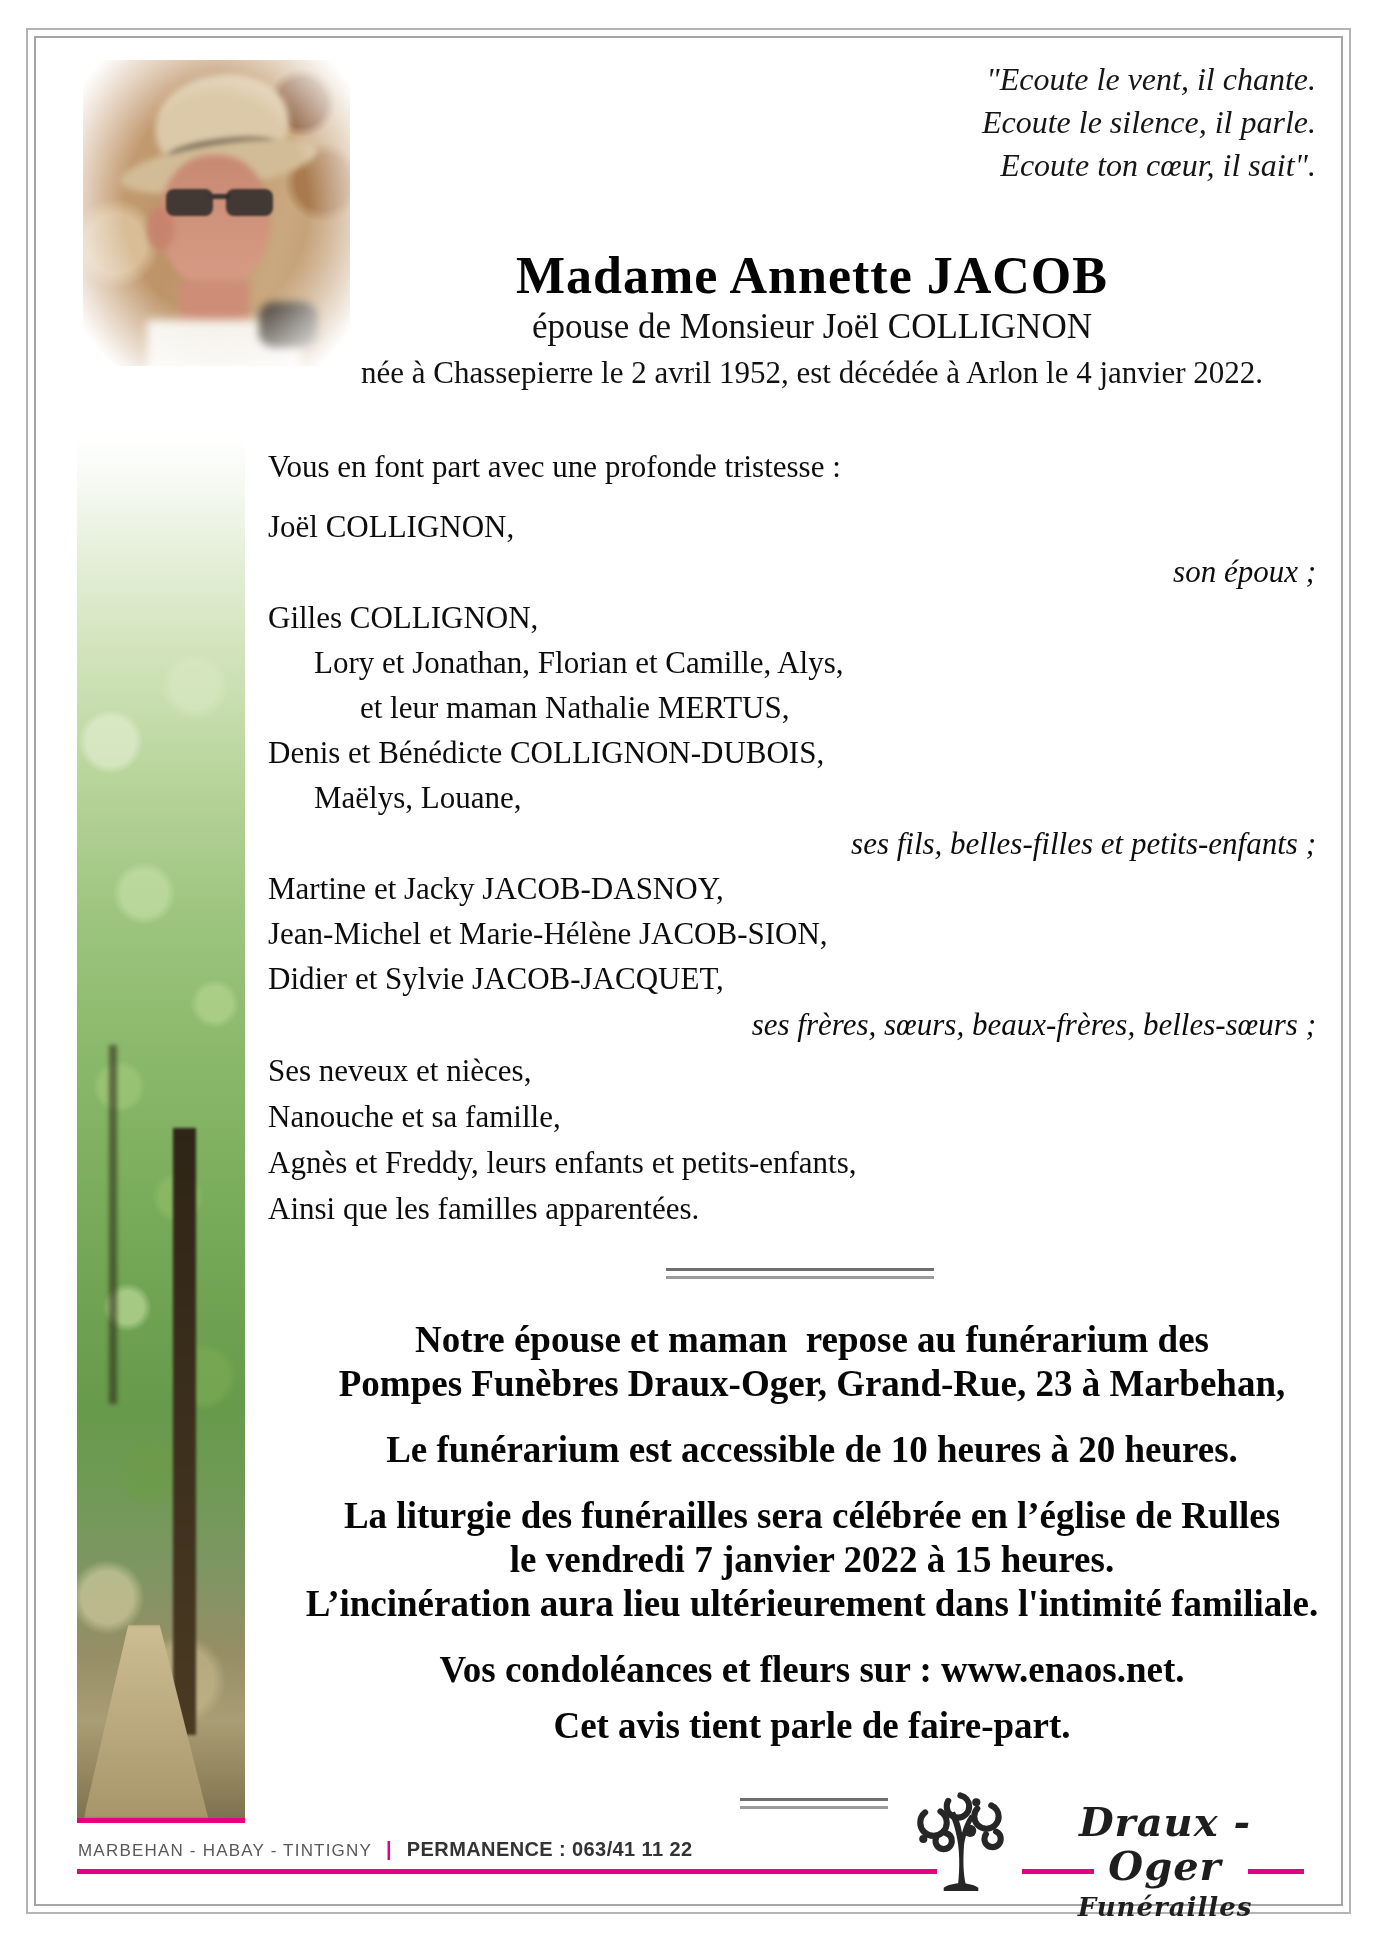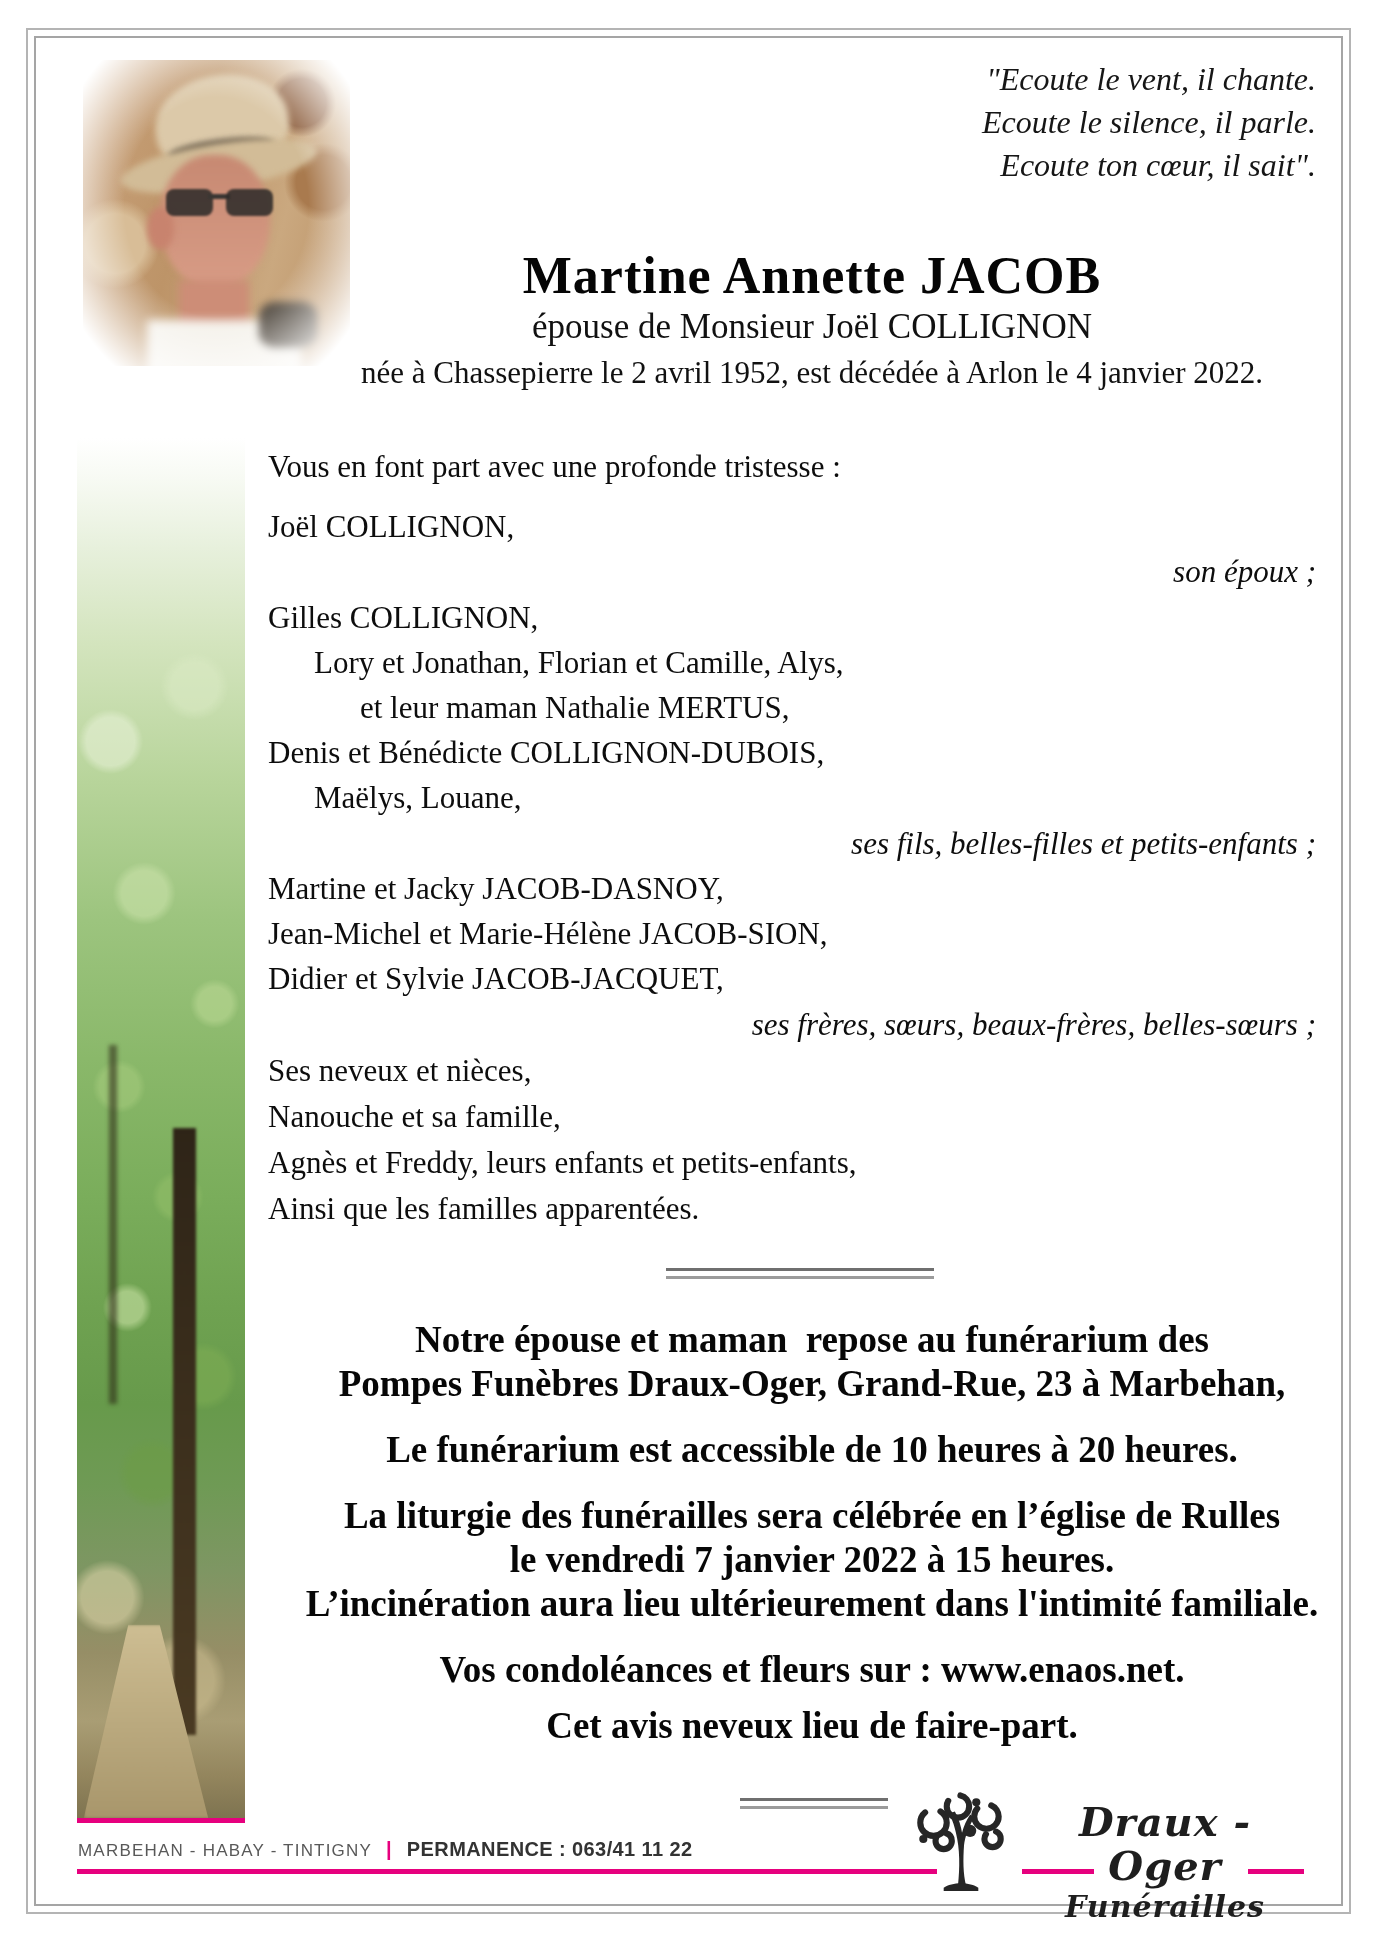--- a/index.html
+++ b/index.html
@@ -113,21 +113,21 @@
   .footer-text .sep{color:#e6007e;font-weight:bold;margin:0 14px;font-size:20px;}
   .pink-seg{position:absolute;top:1869px;height:5px;background:#e6007e;}
   .seg1{left:77px;width:860px;} .seg2{left:1022px;width:72px;} .seg3{left:1248px;width:56px;}
 
   
   .tree{position:absolute;left:905px;top:1790px;width:112px;height:102px;}
   .brand{position:absolute;left:1040px;top:1800px;width:250px;text-align:center;color:#1e1e1e;}
   .brand-name{font-family:"DejaVu Serif", serif;font-style:italic;font-weight:bold;
      font-size:40px;line-height:44px;letter-spacing:1px;}
   .brand-sub{font-family:"DejaVu Serif", serif;font-style:italic;font-weight:bold;
-     font-size:30px;line-height:30px;margin-top:4px;letter-spacing:1px;}
+     font-size:26px;line-height:30px;margin-top:4px;letter-spacing:1px;}
 </style>
 </head>
 <body>
 
 <div class="page">
 
   <div class="border-outer"></div>
   <div class="border-inner"></div>
 
   <div class="photo">
@@ -156,21 +156,21 @@
     <div class="path"></div>
   </div>
 
   <div class="quote">
     <div>"Ecoute le vent, il chante.</div>
     <div>Ecoute le silence, il parle.</div>
     <div>Ecoute ton cœur, il sait".</div>
   </div>
 
   <div class="header">
-    <div class="title">Martine Annette JACOB</div>
+    <div class="title">Madame Annette JACOB</div>
     <div class="subtitle">épouse de Monsieur Joël COLLIGNON</div>
     <div class="life-dates">née à Chassepierre le 2 avril 1952, est décédée à Arlon le 4 janvier 2022.</div>
   </div>
 
   <div class="announcement">
     <div class="intro">Vous en font part avec une profonde tristesse :</div>
     <div class="ann-line gap" style="margin-top:18px">Joël COLLIGNON,</div>
     <div class="ann-line relation">son époux ;</div>
     <div class="ann-line gap">Gilles COLLIGNON,</div>
     <div class="ann-line ind1">Lory et Jonathan, Florian et Camille, Alys,</div>
@@ -200,21 +200,21 @@
     </div>
     <div class="d-block">
       <div class="d-line">La liturgie des funérailles sera célébrée en l’église de Rulles</div>
       <div class="d-line">le vendredi 7 janvier 2022 à 15 heures.</div>
       <div class="d-line">L’incinération aura lieu ultérieurement dans l'intimité familiale.</div>
     </div>
     <div class="d-block">
       <div class="d-line">Vos condoléances et fleurs sur : www.enaos.net.</div>
     </div>
     <div class="d-block last">
-      <div class="d-line">Cet avis neveux lieu de faire-part.</div>
+      <div class="d-line">Cet avis tient parle de faire-part.</div>
     </div>
   </div>
 
   <div class="divider divider-2"></div>
 
   <div class="tree">
     <svg viewBox="0 0 110 100" width="112" height="102" xmlns="http://www.w3.org/2000/svg">
       <g fill="none" stroke="#262626" stroke-width="6" stroke-linecap="round">
         <circle cx="28" cy="32" r="13" stroke-dasharray="52 16"></circle>
         <circle cx="52" cy="16" r="11" stroke-dasharray="40 14"></circle>

